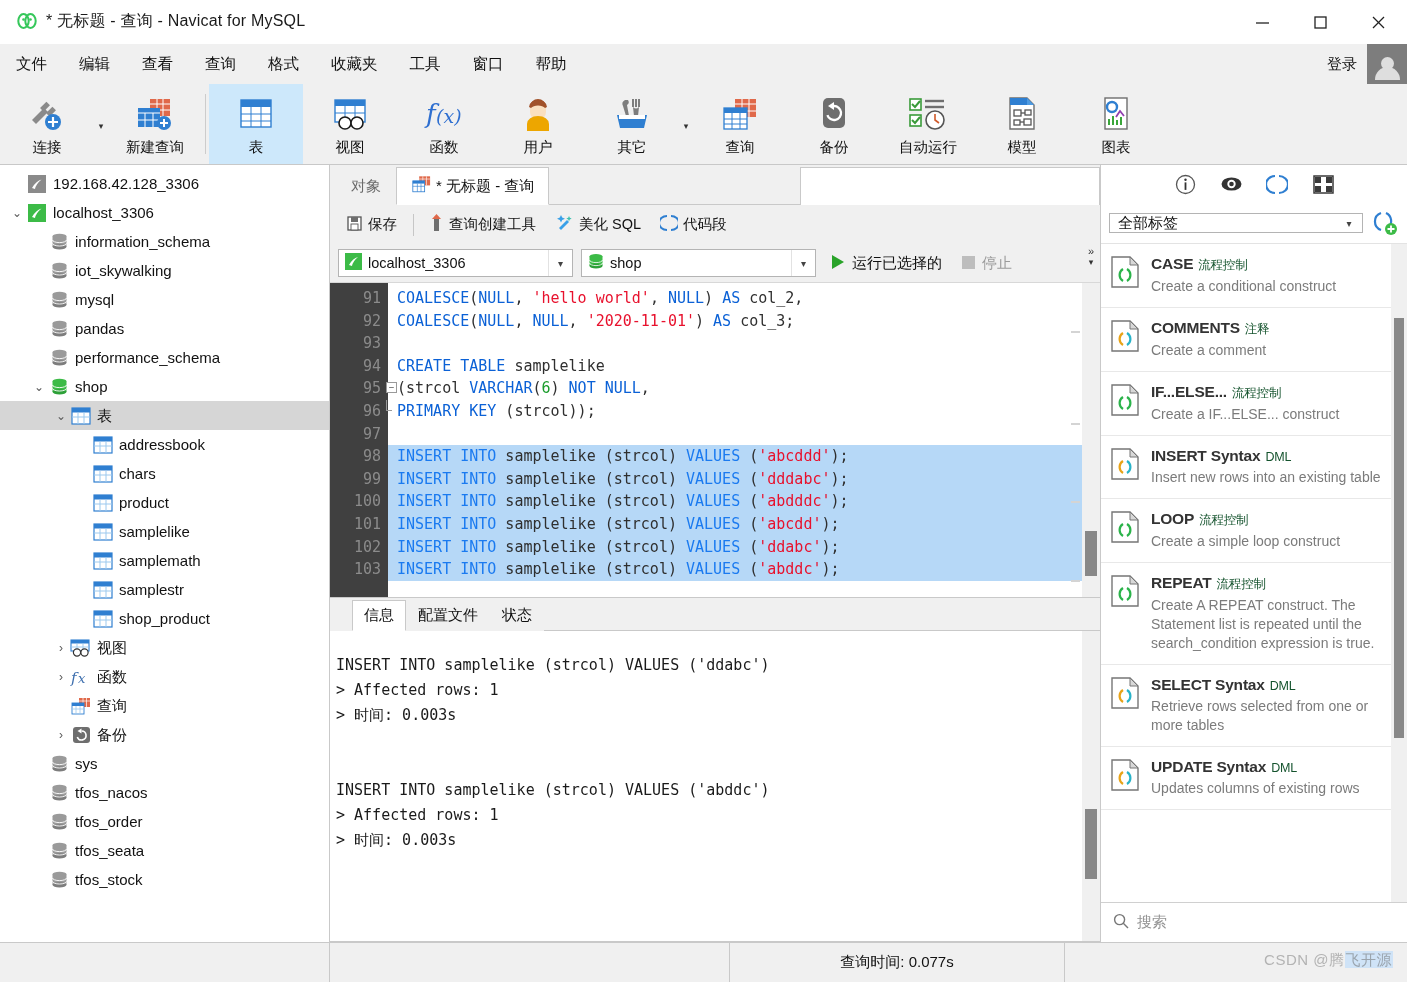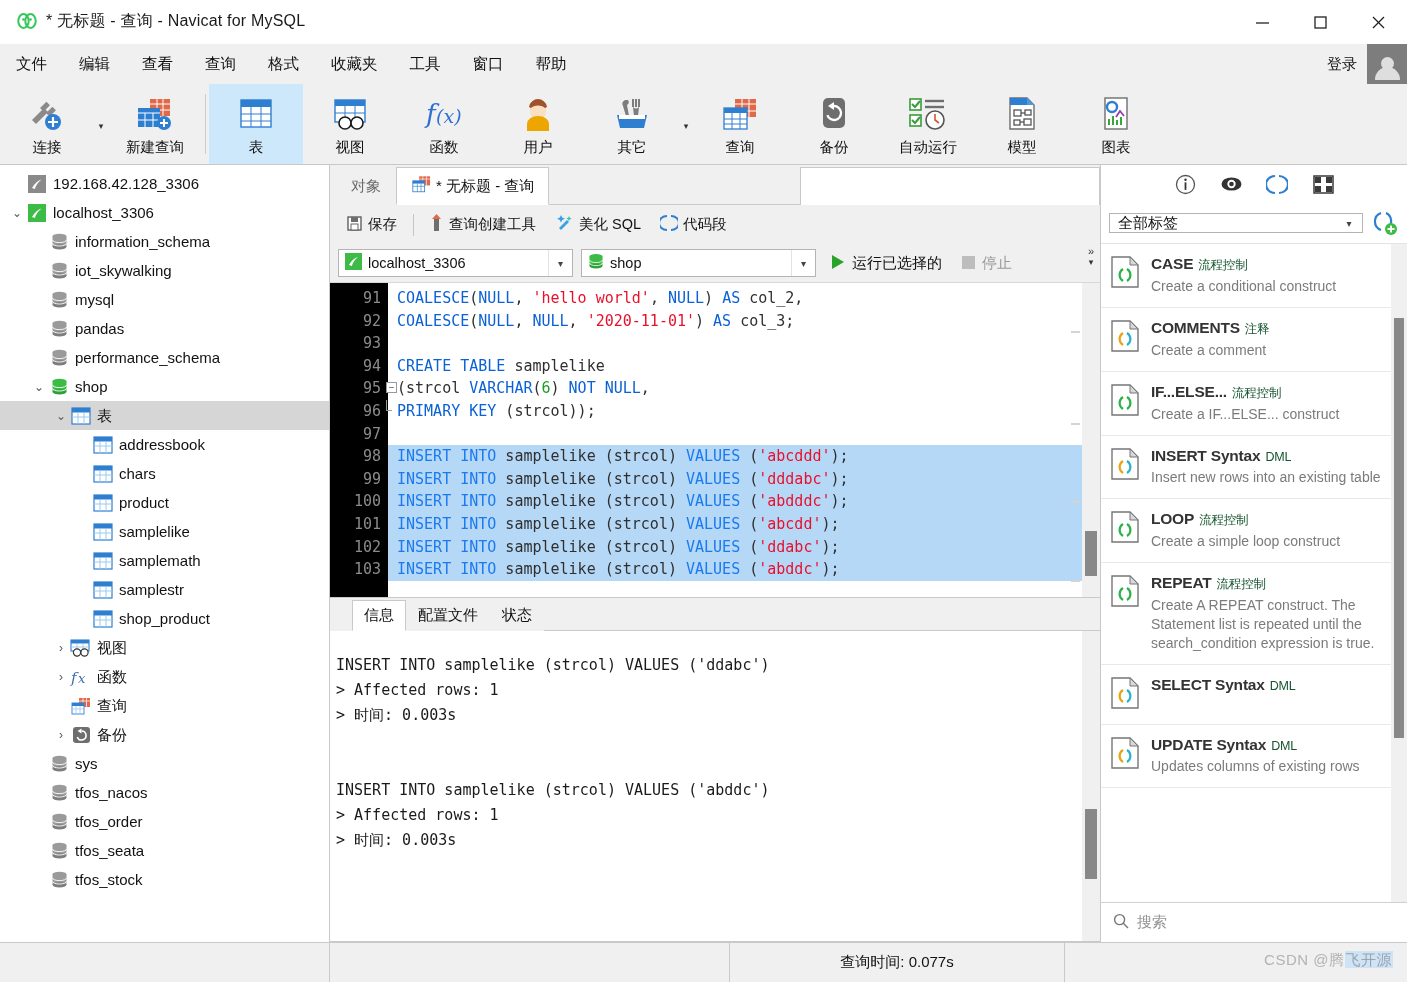--- a/index.html
+++ b/index.html
@@ -100,21 +100,21 @@
   .run-btn{ display:flex; align-items:center; gap:7px; font-size:15px; color:#111; padding:3px 6px;text-align:right;}
   .stop-btn{ display:flex; align-items:center; gap:7px; font-size:15px; color:#9a9a9a; padding:3px 6px;}
   .chev2{ position:absolute; right:6px; top:2px; display:flex; flex-direction:column; align-items:center; color:#333; font-size:11px; line-height:11px;}
 
   
   .editorwrap{
     flex:1 1 auto; min-height:0; background:#fff; margin:0 0 0 0; display:flex; position:relative;
     border-top:1px solid #d8d8d8;
   }
   .gutter{
-    width:58px; flex:0 0 58px; background:#000000; color:#8b8b8b; text-align:right;
+    width:58px; flex:0 0 58px; background:#404040; color:#8b8b8b; text-align:right;
     font-family:"DejaVu Sans Mono","Liberation Mono",monospace; font-size:15px; padding-top:4px;
   }
   .gline{ height:22.6px; line-height:22.6px; padding-right:7px; position:relative;}
   .fold{ position:absolute; right:-9px; top:5px; width:11px; height:11px; border:1px solid #9a9a9a; background:#fff;
          font-size:9px; line-height:9px; text-align:center; color:#555;}
   .foldend{ position:absolute; right:-4px; top:0px; width:6px; height:11px; border-left:1px solid #9a9a9a; border-bottom:1px solid #9a9a9a;}
   .code{
     flex:1 1 auto; padding-top:4px; overflow:hidden; position:relative;
     font-family:"DejaVu Sans Mono","Liberation Mono",monospace; font-size:15px; white-space:pre;
   }
@@ -1109,20 +1109,21 @@
             </div>
             <div class="snip">
               <div class="snip-ico"><svg width="30" height="34" viewBox="0 0 30 34">
                   <path d="M2 2 h18 l8 8 v22 h-26 Z" fill="#fff" stroke="#767676" stroke-width="1.4"></path>
                   <path d="M20 2 l8 8 h-8 Z" fill="#d8d8d8" stroke="#767676" stroke-width="1"></path>
                   <path d="M13 14 a7 7 0 0 0 0 12" fill="none" stroke="#e8a317" stroke-width="2.2"></path>
                   <path d="M17 14 a7 7 0 0 1 0 12" fill="none" stroke="#29b3c9" stroke-width="2.2"></path>
                 </svg></div>
               <div class="snip-txt">
                 <div class="snip-title"><span>SELECT Syntax</span><span class="snip-tag">DML</span></div>
+                <div class="snip-desc">Retrieve rows selected from one or more tables</div>
               </div>
             </div>
             <div class="snip">
               <div class="snip-ico"><svg width="30" height="34" viewBox="0 0 30 34">
                   <path d="M2 2 h18 l8 8 v22 h-26 Z" fill="#fff" stroke="#767676" stroke-width="1.4"></path>
                   <path d="M20 2 l8 8 h-8 Z" fill="#d8d8d8" stroke="#767676" stroke-width="1"></path>
                   <path d="M13 14 a7 7 0 0 0 0 12" fill="none" stroke="#e8a317" stroke-width="2.2"></path>
                   <path d="M17 14 a7 7 0 0 1 0 12" fill="none" stroke="#29b3c9" stroke-width="2.2"></path>
                 </svg></div>
               <div class="snip-txt">

